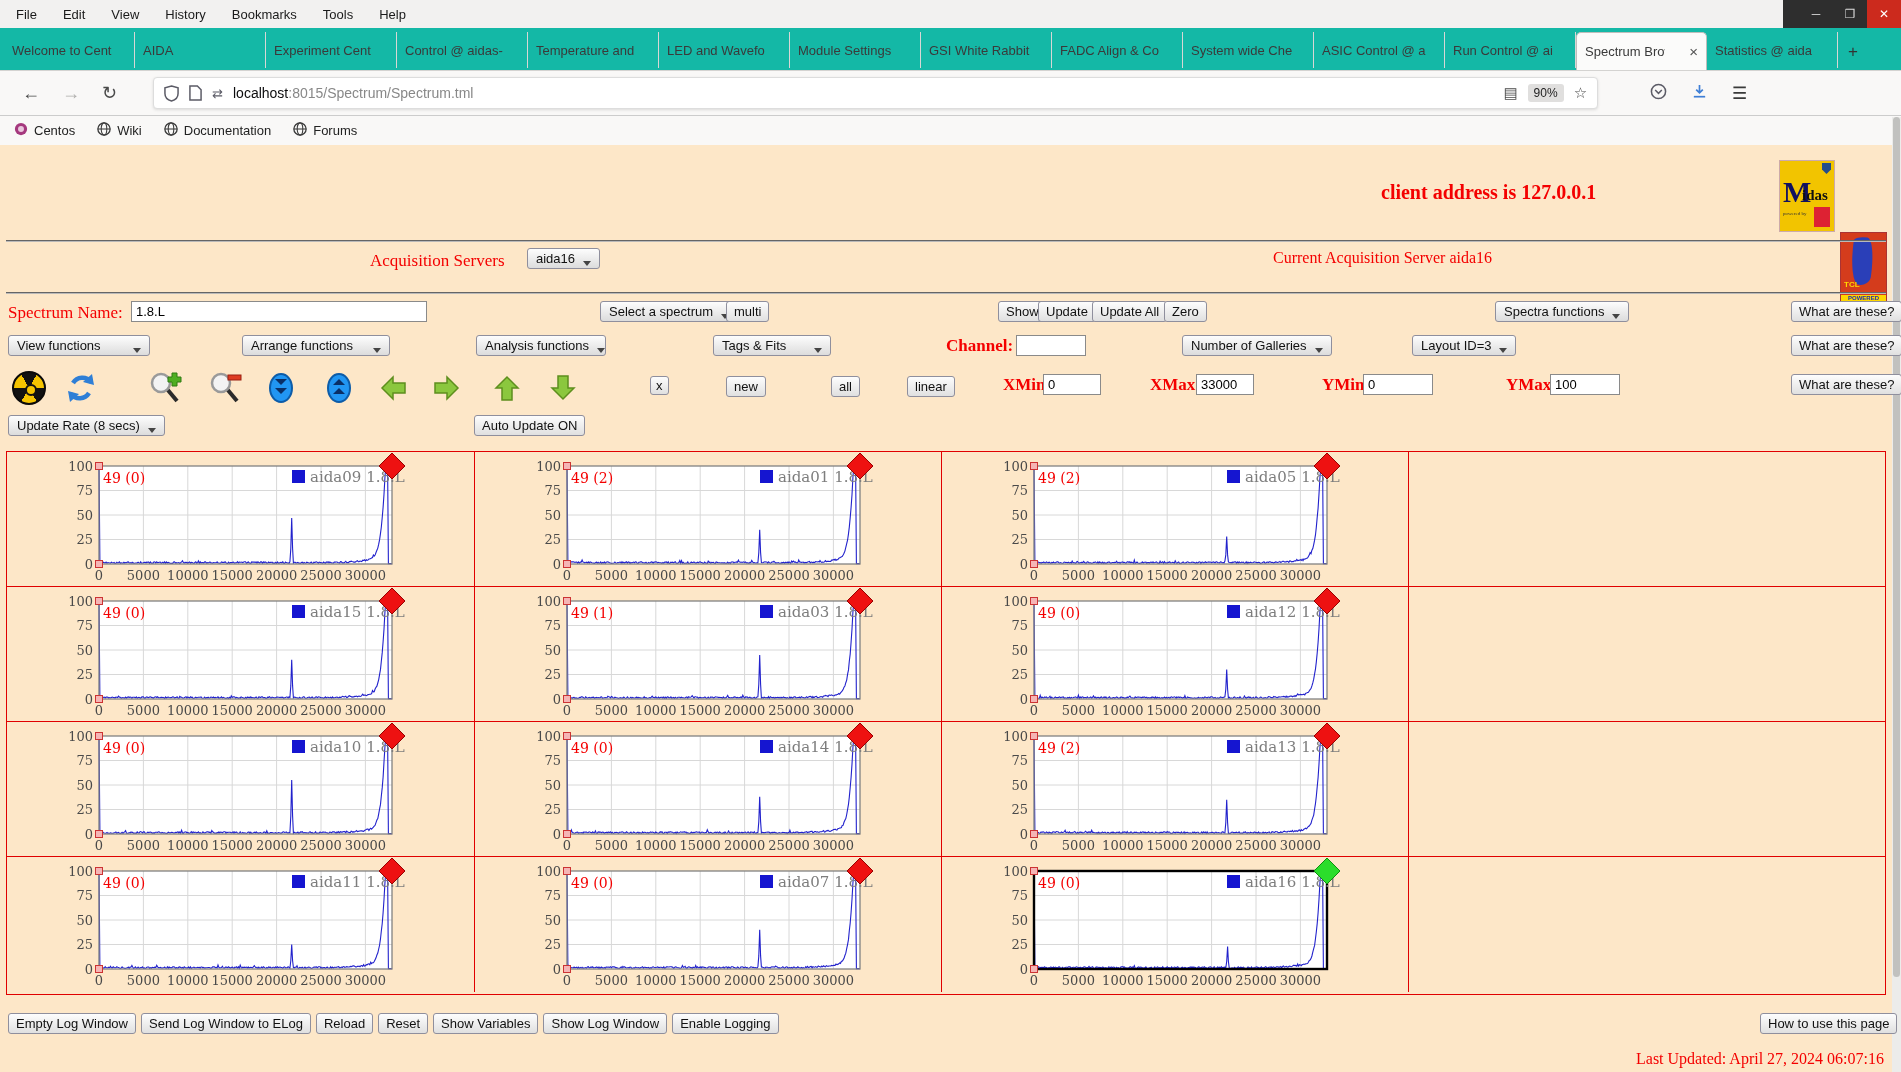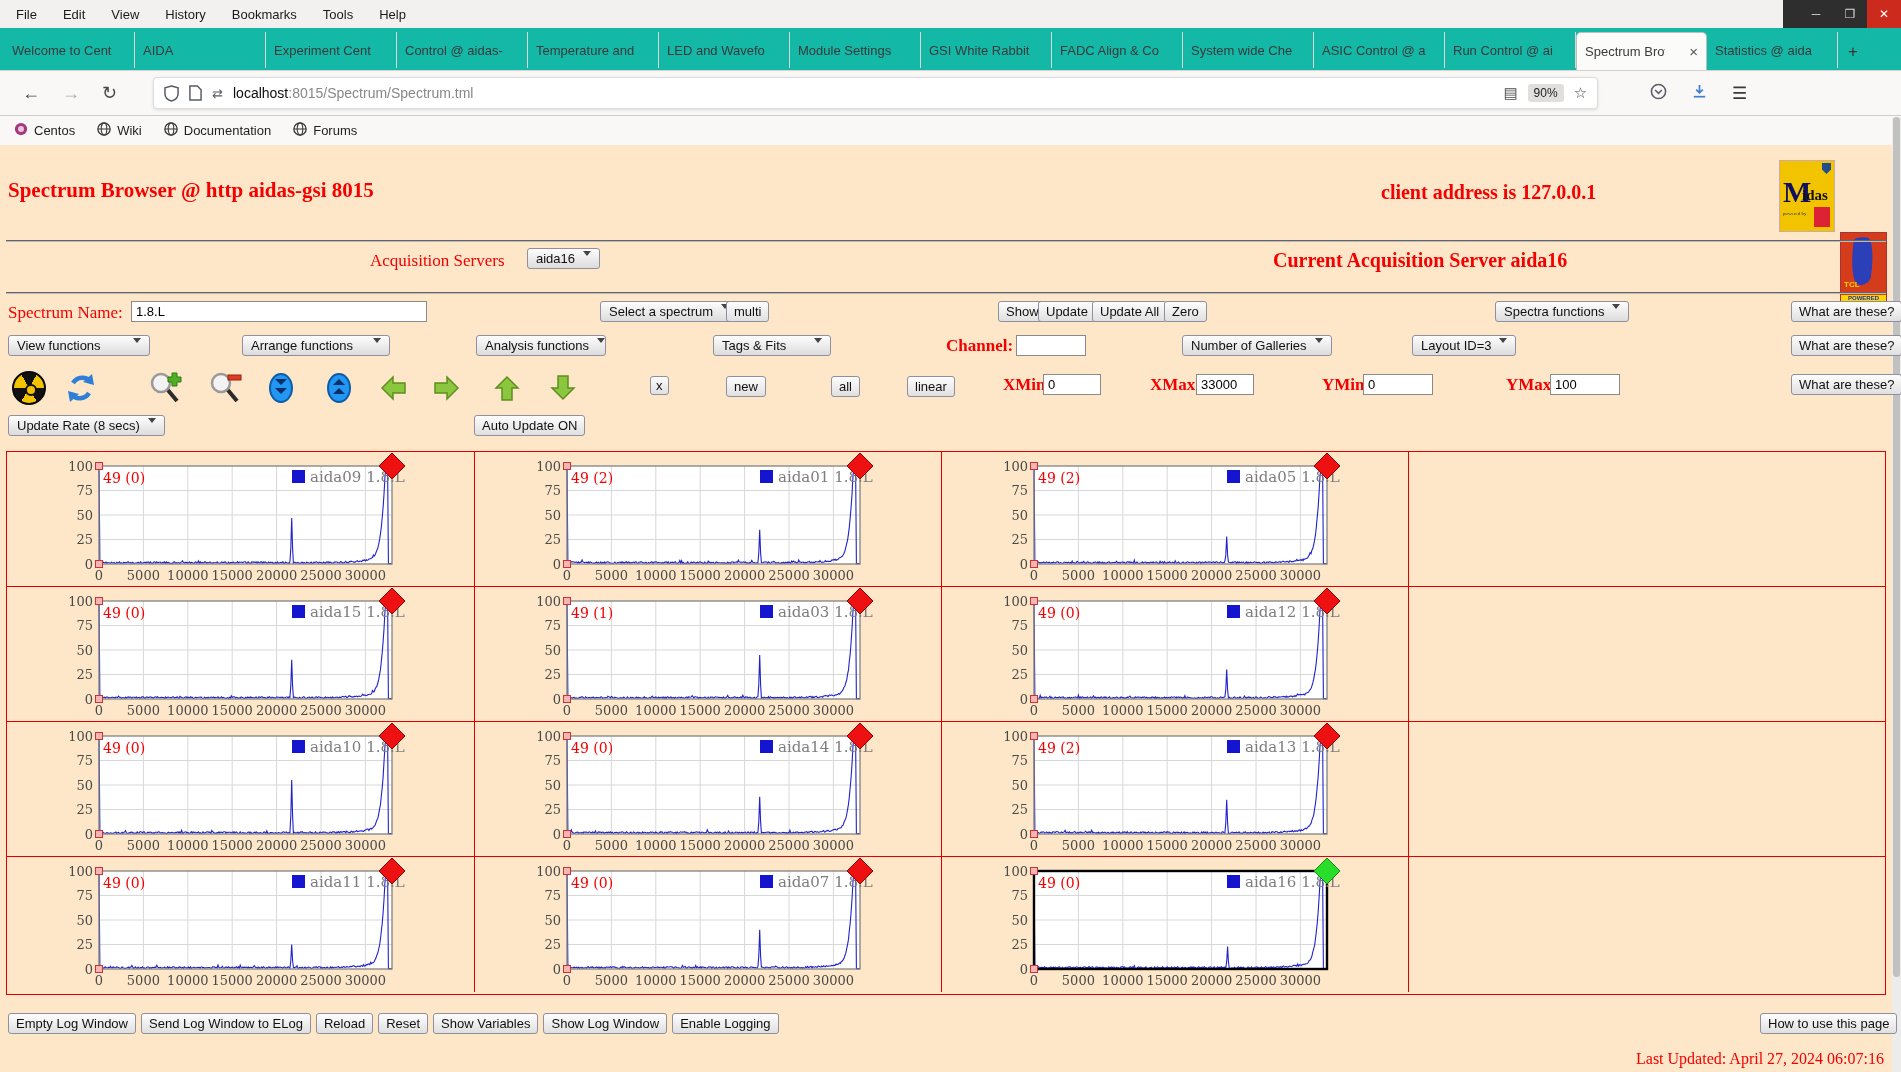--- a/index.html
+++ b/index.html
@@ -61,21 +61,21 @@
   .logo-midas .m-pow { position:absolute; left:3px; top:50px; color:#333; font-size:5px; }
   .logo-midas .m-box { position:absolute; right:4px; bottom:4px; width:16px; height:20px; background:#d23; }
   .logo-midas .m-shield { position:absolute; right:3px; top:2px; width:9px; height:11px; background:#234d8c; clip-path:polygon(0 0,100% 0,100% 60%,50% 100%,0 60%); }
   .logo-tcl { width:47px; height:72px; background:#d43c1c; border:1px solid #a33; position:relative; overflow:hidden; }
   .logo-tcl .feather { position:absolute; left:10px; top:4px; width:22px; height:48px; background:#2a3fb8; border-radius:60% 40% 50% 50%/10% 80% 20% 90%; transform:rotate(8deg); }
   .logo-tcl .t-tcl { position:absolute; left:3px; bottom:14px; color:#ffd700; font-size:8px; font-weight:bold; }
   .logo-tcl .t-pow { position:absolute; left:0; bottom:2px; width:100%; background:#ffd700; color:#1a2fb0; font-size:6px; font-weight:bold; text-align:center; }
 
   .btn { display:inline-flex; align-items:center; justify-content:center; background:linear-gradient(#fdfdfd,#e0e0e0);
          border:1px solid #8f8f9d; border-radius:3px; padding:2px 7px; font-size:13px; color:#111; white-space:nowrap; }
-  .sel { display:inline-flex; align-items:flex-start; background:linear-gradient(#fdfdfd,#dcdcdc);
+  .sel { display:inline-flex; align-items:flex-end; background:linear-gradient(#fdfdfd,#dcdcdc);
          border:1px solid #8f8f9d; border-radius:3px; padding:2px 8px; font-size:13px; color:#111; white-space:nowrap; }
   .sel .car { width:0; height:0; border-left:4px solid transparent; border-right:4px solid transparent;
               border-top:5px solid #444; margin-left:8px; }
   .inp { background:#fff; border:1px solid #8a8a8a; font-size:13px; padding:1px 4px; height:21px; }
 
   .tool-ic { position:absolute; width:34px; height:34px; }
   .rad-ic { border-radius:50%; border:2px solid #0a0a0a;
             background:conic-gradient(#111 0 30deg,#f5c400 30deg 90deg,#111 90deg 150deg,#f5c400 150deg 210deg,#111 210deg 270deg,#f5c400 270deg 330deg,#111 330deg 360deg); }
   .rad-ic::after { content:""; position:absolute; left:11px; top:11px; width:8px; height:8px; border-radius:50%;
                    background:#f5c400; border:2px solid #111; }
@@ -228,21 +228,20 @@
         </svg></span>
       <span>Forums</span>
     </span>
   </div>
 <div class="scrollbar">
     <div class="scroll-thumb"></div>
   </div>
 
 <div class="page">
 
-  <div class="abs serif-red page-title" style="left:8px; top:33px;">Spectrum Browser @ http aidas-gsi 8015</div>
   <div class="abs serif-red client-addr" style="left:1381px; top:36px;">client address is 127.0.0.1</div>
 
   <div class="abs logo-midas" style="left:1779px; top:15px;">
     <span class="m-shield"></span>
     <span class="m-big">M</span>
     <span class="m-rest">idas</span>
     <span class="m-pow">powered by</span>
     <span class="m-box"></span>
   </div>
   <div class="abs logo-tcl" style="left:1840px; top:15px;">
@@ -251,21 +250,21 @@
     <span class="t-pow">POWERED</span>
   </div>
 
   <div class="hrule" style="top:95px;"></div>
 
   <span class="abs serif-red" style="left:370px; top:106px; font-size:17px;">Acquisition Servers</span>
   <span class="abs sel" style="left:527px; top:103px;">
       <span>aida16</span>
       <span class="car"></span>
     </span>
-  <span class="abs serif-red" style="left:1273px; top:104px; font-size:20px; font-weight:bold;">Current Acquisition Server aida16</span>
+  <span class="abs serif-red" style="left:1273px; top:104px; font-size:16px; font-weight:normal;">Current Acquisition Server aida16</span>
 
   <div class="hrule" style="top:147px;"></div>
 
   <span class="abs serif-red" style="left:8px; top:158px; font-size:17px;">Spectrum Name:</span>
   <input class="abs inp" style="left: 131px; top: 156px; width: 296px;" value="1.8.L">
   <span class="abs sel" style="left:600px; top:156px;">
       <span>Select a spectrum</span>
       <span class="car"></span>
     </span>
   <span class="abs btn" style="left:726px; top:156px;">multi</span>

